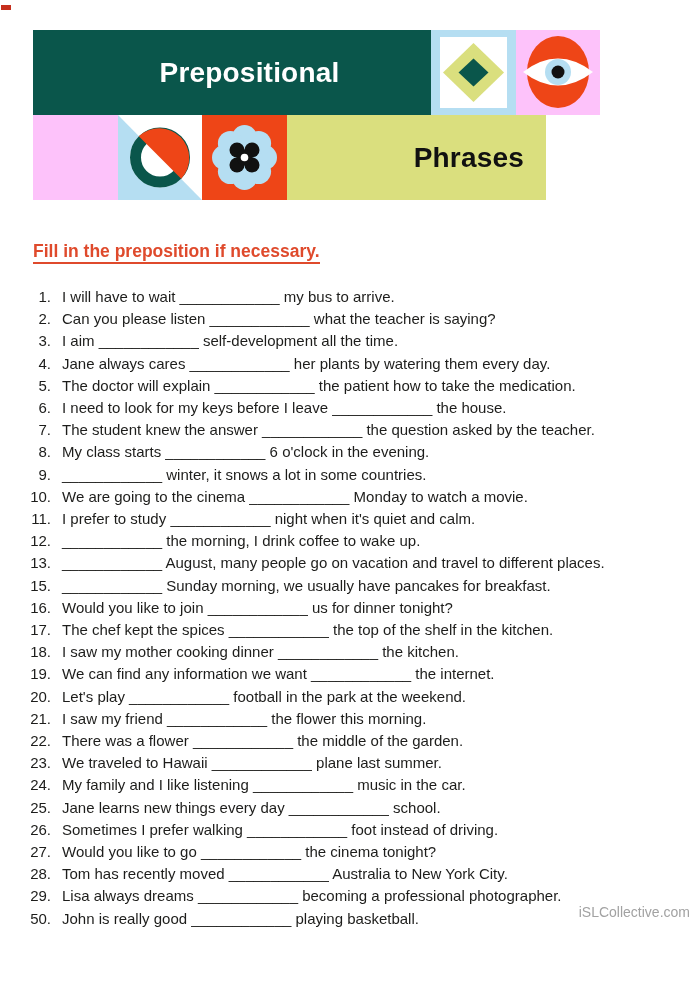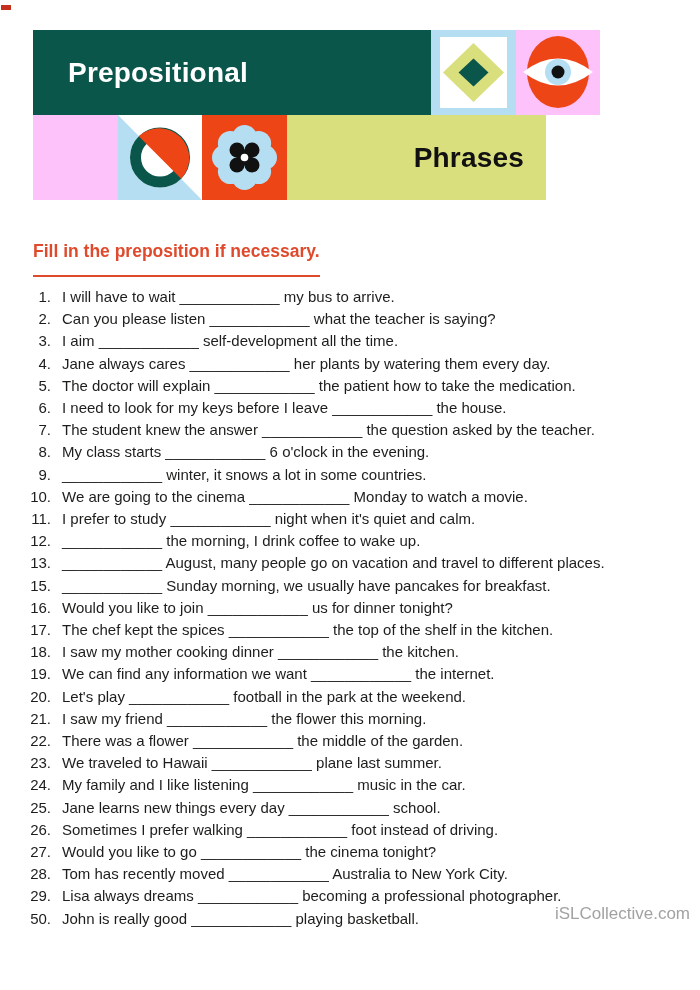--- a/index.html
+++ b/index.html
@@ -14,21 +14,21 @@
   .corner-mark {
     position: absolute; left: 1px; top: 5px;
     width: 10px; height: 5px;
     background: var(--corner-red, #c62f1d);
   }
   .banner { position: absolute; left: 33px; top: 30px; width: 567px; }
   .banner-row { display: flex; height: 85px; }
   .cell { box-sizing: border-box; flex: none; height: 85px; }
   .cell-title {
     width: 398px; background: var(--dark-green, #0a564b);
-    display: flex; align-items: center; padding-left: 35px;
+    display: flex; align-items: center; padding-left: 35px; justify-content: center;
   }
   .cell-title span {
     color: #ffffff; font-weight: bold; font-size: 28px; letter-spacing: 0.2px;
   }
   .cell-diamond { width: 85px; }
   .cell-eye { width: 84px; }
   .cell-pinkblock { width: 85px; background: var(--pink, #fdc2fa); }
   .cell-splitcircle { width: 84px; }
   .cell-flower { width: 85px; }
   .cell-phrases {
@@ -40,38 +40,38 @@
   }
   .icon-svg { display: block; width: 100%; height: 100%; }
 
   .worksheet-heading {
     position: absolute; left: 33px; top: 241px;
     font-size: 17.5px; font-weight: bold;
     color: var(--heading-red, #df4a2c);
   }
   .worksheet-heading span {
     border-bottom: 2px solid var(--heading-red, #df4a2c);
-    padding-bottom: 14px;
+    padding-bottom: 1px;
   }
 
   .exercise {
     position: absolute; left: 0; top: 286px; width: 700px;
     margin: 0; padding: 0; list-style: none;
     font-size: 15px; line-height: 22.2px;
   }
   .exercise li { display: flex; white-space: nowrap; }
   .exercise .num {
     flex: none; width: 22px; margin-left: 29px; margin-right: 11px;
     text-align: right;
   }
   .exercise .txt { flex: none; }
 
   .watermark {
     position: absolute; right: 10px; top: 904px;
-    font-size: 17px; color: var(--watermark-gray, #a2a2a2);
+    font-size: 14px; color: var(--watermark-gray, #a2a2a2);
   }
 </style>
 </head>
 <body>
 
 <div class="corner-mark"></div>
 
 <div class="banner">
   <div class="banner-row">
     <div class="cell cell-title">

